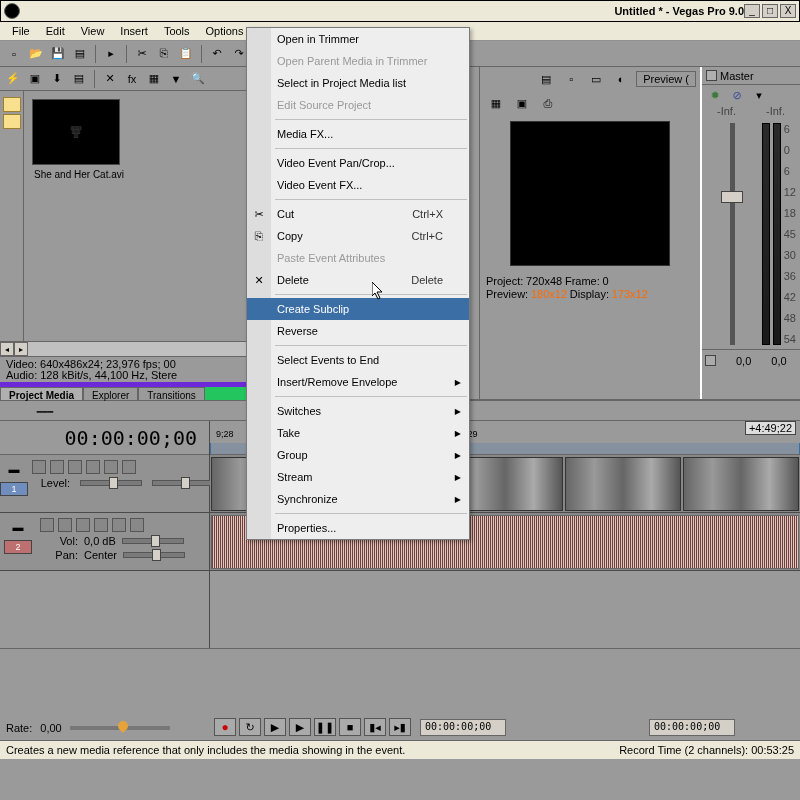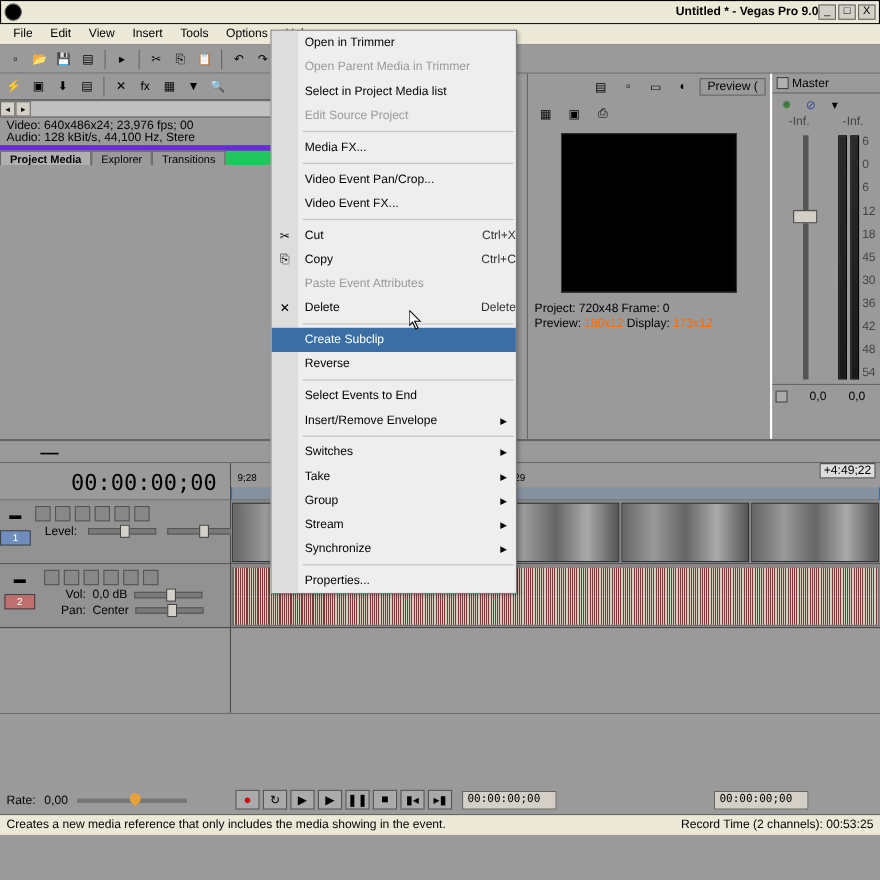--- a/index.html
+++ b/index.html
@@ -99,21 +99,21 @@
 .rate .rkn { position:absolute; left:48px; top:-5px; width:10px; height:10px; border-radius:50% 50% 50% 0; background:#e5a33a; transform:rotate(-45deg); }
 
 .status { height:19px; background:#ece9d8; border-top:1px solid #666; display:flex; align-items:center; padding:0 6px; font-size:10px; }
 .status .sp { flex:1; }
 
 
 .ctx { position:absolute; left:246px; top:27px; width:224px; background:#eee; border:1px solid #7a7a7a; box-shadow:2px 2px 4px rgba(0,0,0,0.3); z-index:100; }
 .ctx .strip { position:absolute; left:0; top:0; width:24px; height:100%; background:#ddd; }
 .ctx .ci { height:22px; display:flex; align-items:center; padding-left:30px; position:relative; cursor:pointer; }
 .ctx .ci.disabled { color:#999; }
-.ctx .ci .sc { position:absolute; right:0; color:#333; }
+.ctx .ci .sc { position:absolute; right:26px; color:#333; }
 .ctx .ci .arr { position:absolute; right:8px; font-size:8px; }
 .ctx .ci.hl { background:#3a6ea5; color:#fff; }
 .ctx .csep { height:1px; background:#c0c0c0; margin:3px 2px 3px 28px; }
 .ctx .cicon { position:absolute; left:4px; width:16px; height:16px; display:flex; align-items:center; justify-content:center; font-size:11px; }
 .cursor { position:absolute; left:372px; top:282px; font-size:14px; z-index:200; color:#000; pointer-events:none; }
 svg { display:block; }
 </style>
 </head>
 <body>
 
@@ -171,20 +171,32 @@
       <div class="tbtn">▣</div>
       <div class="tbtn">⬇</div>
       <div class="tbtn">▤</div>
       <div class="tsep"></div>
       <div class="tbtn">✕</div>
       <div class="tbtn">fx</div>
       <div class="tbtn">▦</div>
       <div class="tbtn">▼</div>
       <div class="tbtn">🔍</div>
     </div>
+    <div class="lp-content">
+      <div class="lp-side">
+        <div class="fld"></div>
+        <div class="fld"></div>
+      </div>
+      <div class="lp-thumbs">
+        <div class="thumb">
+          <div class="img">░░░░░<br>░░░░<br>░░</div>
+          <div class="lbl">She and Her Cat.avi</div>
+        </div>
+      </div>
+    </div>
     <div class="lp-scroll">
       <div class="arr">◂</div>
       <div class="arr">▸</div>
       <div class="track"></div>
     </div>
     <div class="lp-info">
       <div>Video: 640x486x24; 23,976 fps; 00</div>
       <div>Audio: 128 kBit/s, 44,100 Hz, Stere</div>
     </div>
     <div class="tabs">

